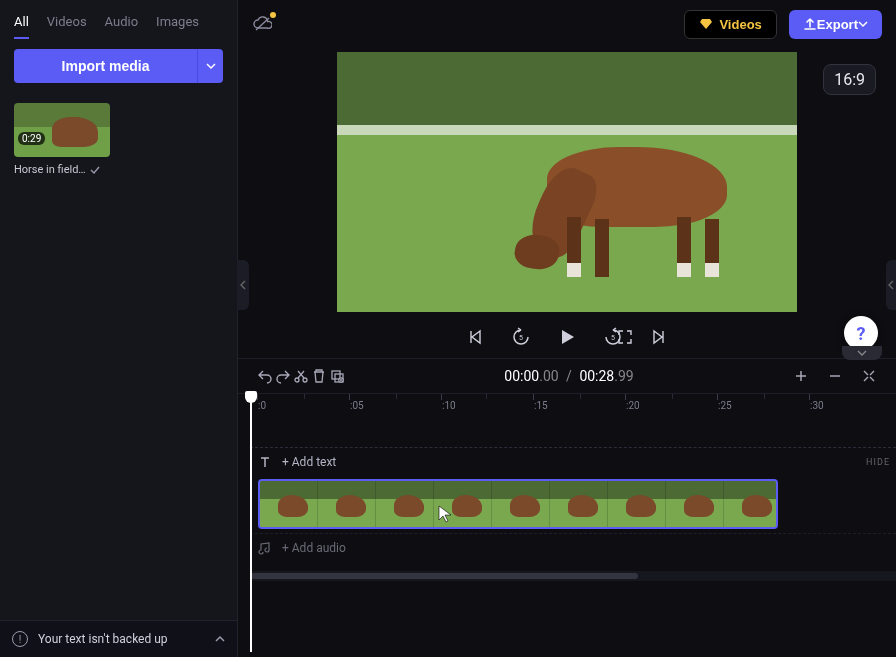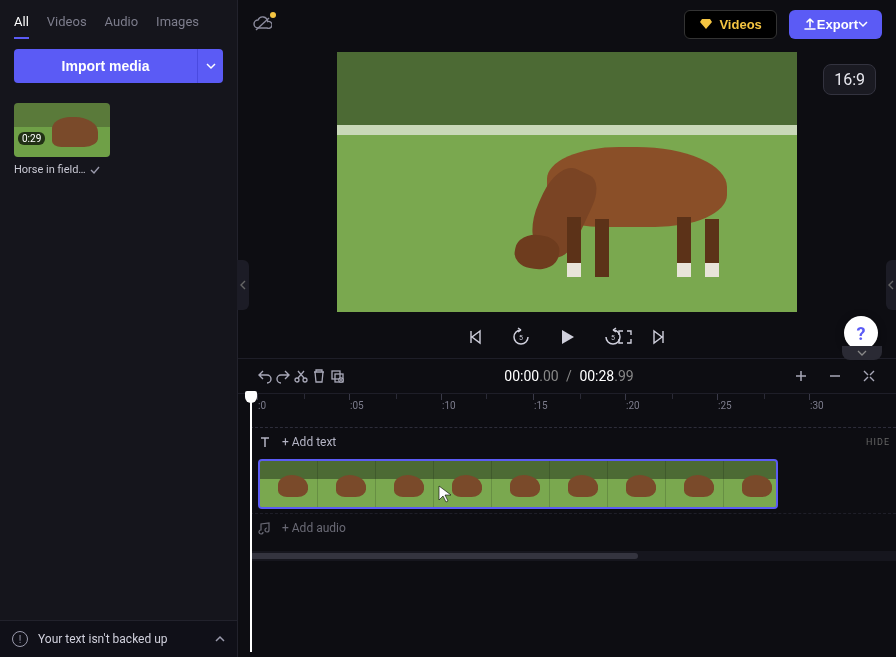--- a/index.html
+++ b/index.html
@@ -67,21 +67,21 @@
   .timecode .dur-main{color:#fff;} .timecode .dur-frac{color:#888;}
   .zoom-group{display:flex; gap:16px; align-items:center;}
 
   .ruler { position:relative; height:34px; border-top:1px solid #1e1e28;}
   .tick { position:absolute; top:6px; font-size:10px; color:#7c7c8c;}
   .tick::before{content:""; position:absolute; left:-1px; top:-6px; width:1px; height:6px; background:#3a3a48;}
   .minor { position:absolute; top:0; width:1px; height:5px; background:#2a2a36;}
   .playhead { position:absolute; left:12px; top:-2px; width:2px; height:260px; background:#fff; z-index:5;}
   .playhead::before{content:""; position:absolute; left:-5px; top:-1px; width:12px; height:12px; background:#fff; border-radius:2px 2px 50% 50%;}
 
-  .tracks { position:relative; padding-left:12px;}
+  .tracks { position:relative; padding-left:12px;margin-top:20px;}
   .track-row { position:relative; height:28px; display:flex; align-items:center; border-top:1px dashed #2d2d3a; font-size:12px; color:#b4b4c4; padding-left:8px; gap:10px;}
   .hide-label{ position:absolute; right:6px; font-size:9px; letter-spacing:1px; color:#666;}
   .video-track { height:58px; display:flex; align-items:center; padding:4px 0 4px 8px;}
   .clip { height:50px; width:520px; border:2px solid #5b5bf5; border-radius:4px; background:#6fa047; display:flex; overflow:hidden;}
   .clip-frame { flex:0 0 58px; height:100%; background:linear-gradient(to bottom,#4c6a34 0 40%, #7aa84f 40% 100%); position:relative; border-right:1px solid rgba(0,0,0,.15);}
   .clip-frame .mini-horse{position:absolute; left:18px; top:14px; width:30px; height:22px; background:#7a4a2a; border-radius:45% 55% 35% 30%;}
   .audio-row { opacity:.55; }
   .cursor-arrow{ position:absolute; left:200px; top:58px; color:#fff; font-size:14px; z-index:6; pointer-events:none;}
   .bottom-scroll { height:10px; background:#16161e; margin-top:10px; position:relative;}
   .bottom-scroll .th { position:absolute; left:0; width:60%; top:2px; bottom:2px; background:#34343f; border-radius:4px;}

